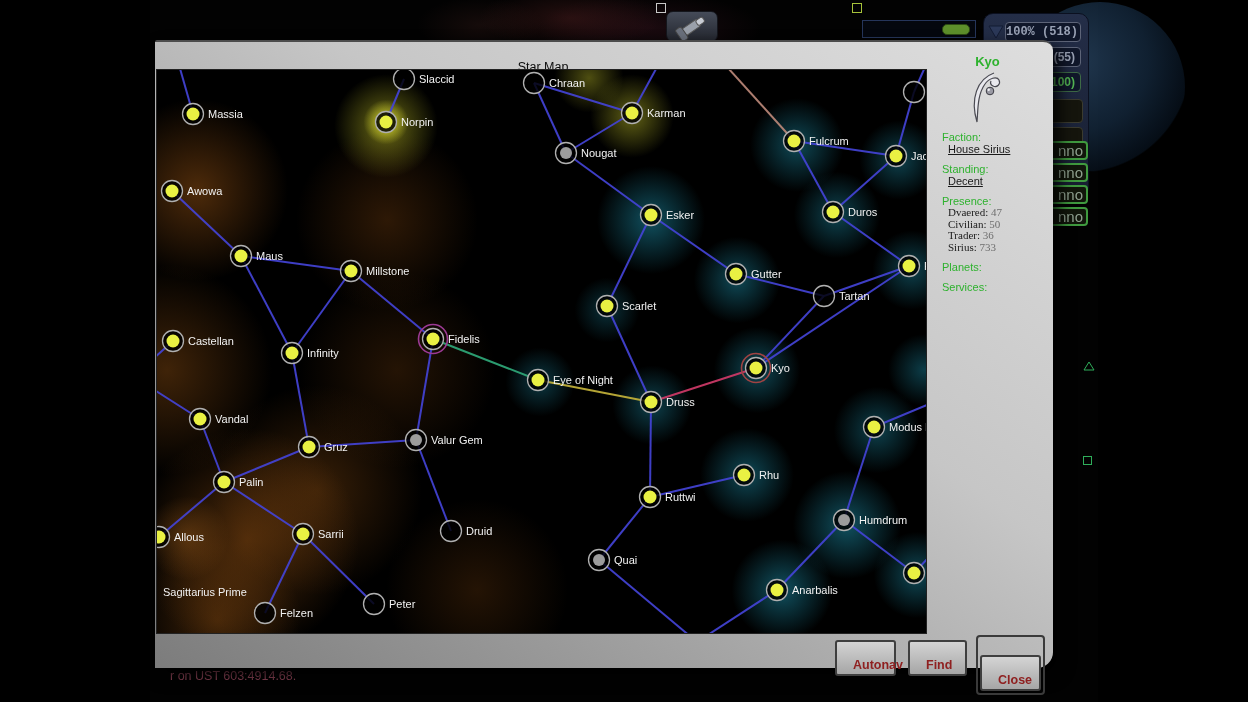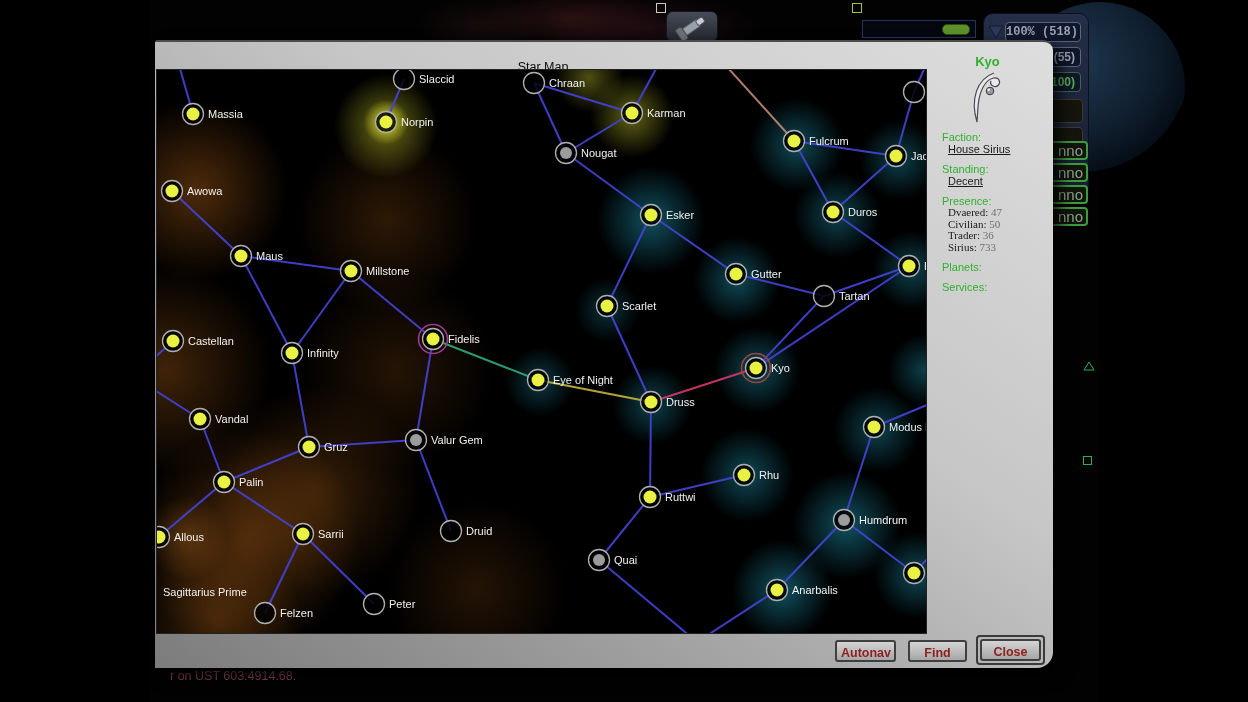--- a/index.html
+++ b/index.html
@@ -91,26 +91,26 @@
     padding:12px 6px 0 17px;font-size:11px;color:#1a1a1a;}
   .sb-title{text-align:center;color:#2eb22e;font-weight:bold;font-size:13px;margin-right:14px;}
   .sb-logo{text-align:center;margin:2px 14px 0 0;height:52px;}
   .sb-head{color:#2eb22e;margin-top:8px;line-height:12px;}
   .sb-val{padding-left:6px;line-height:12px;text-decoration:underline;}
   .sb-row{padding-left:6px;line-height:11.5px;white-space:nowrap;font-family:Liberation Serif, serif;}
   .sb-row .v{color:#6e6e6e;}
   
   .dlg-btn{position:absolute;width:61px;height:22px;border:2px solid #3f3f3f;border-radius:3px;
     background:linear-gradient(180deg,#d4d4d4,#a6a6a6);color:#8f2020;font-weight:bold;
-    font-size:12.5px;font-family:"Liberation Sans",sans-serif;padding:4px;box-sizing:border-box;}
+    font-size:12.5px;font-family:"Liberation Sans",sans-serif;padding:16px;box-sizing:border-box;}
   .btn-autonav{left:680px;top:598px;}
   .btn-find{left:753px;top:598px;width:59px;}
   .focus-frame{position:absolute;left:821px;top:593px;border:2px solid #3a3a3a;border-radius:4px;
     padding:2px;background:transparent;}
-  .focus-frame .dlg-btn{position:static;display:block;}
+  .focus-frame .dlg-btn{position:static;display:block;margin-top:16px;}
   
   .log{position:absolute;left:150px;z-index:5;font-size:12.5px;white-space:nowrap;}
   .log1{top:669px;color:#994a5e;margin-left:20px;}
   .log2{top:700px;color:#4a4f99;}
 </style>
 </head>
 <body>
 
 <div class="game">
   <div class="planet" style="left:865px;"></div>

